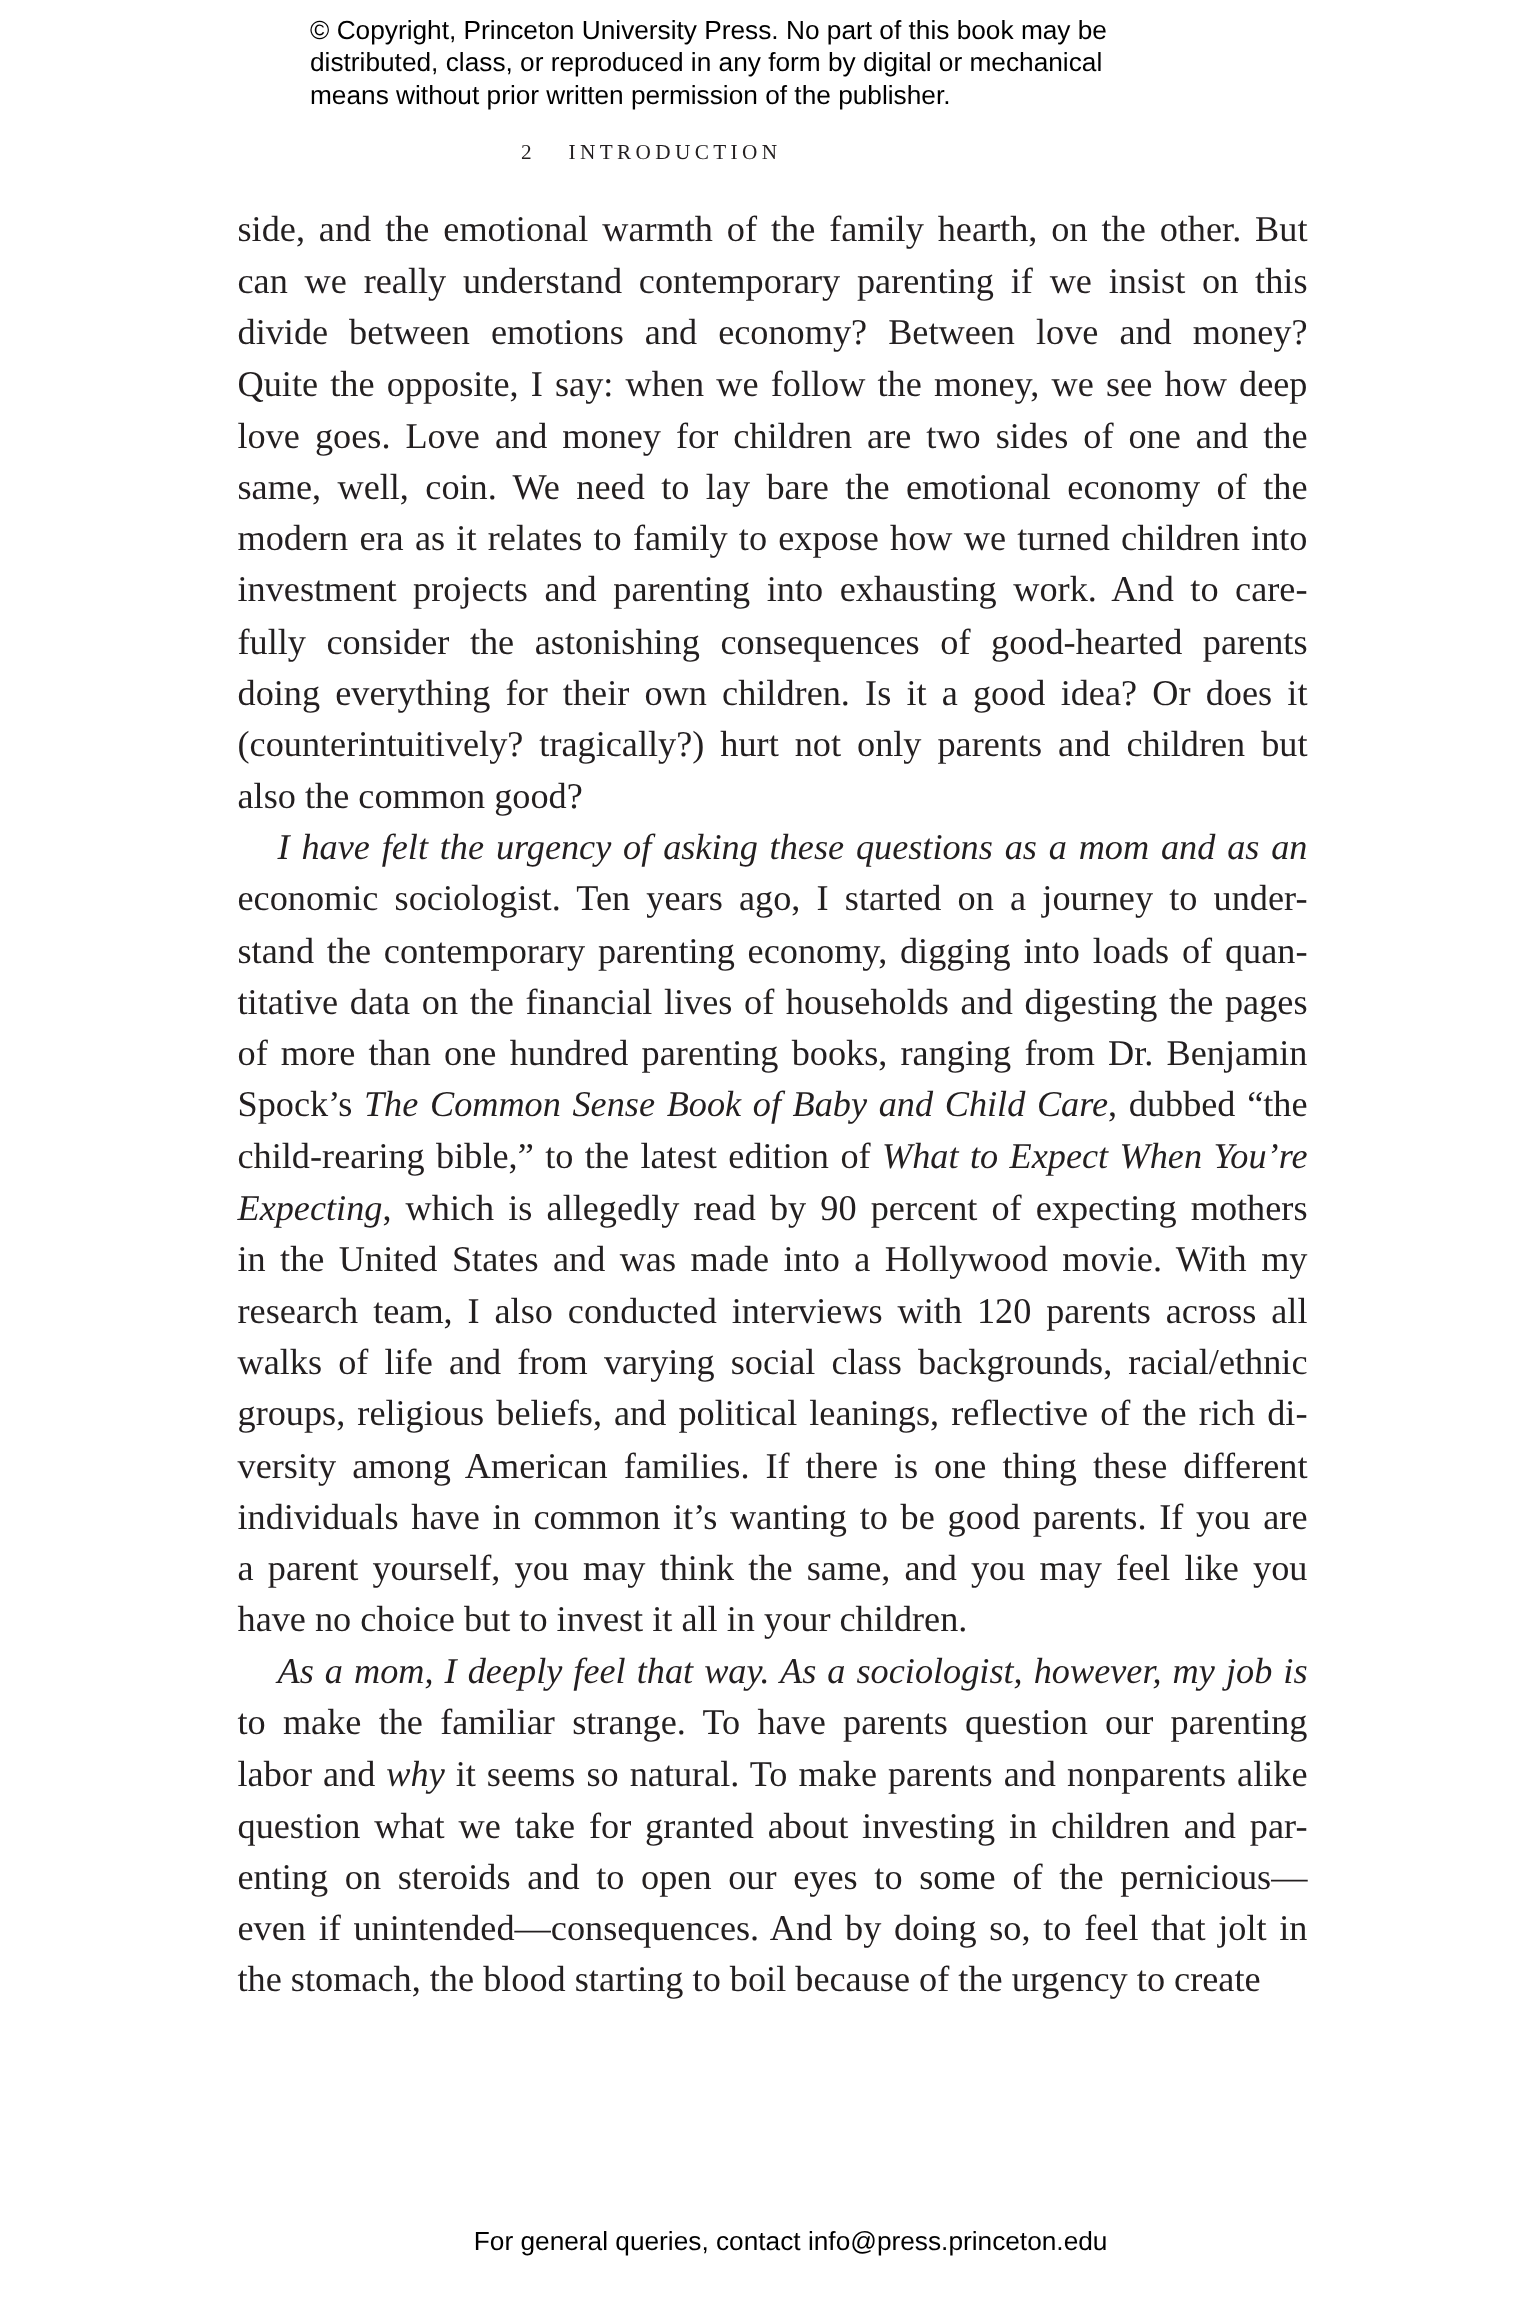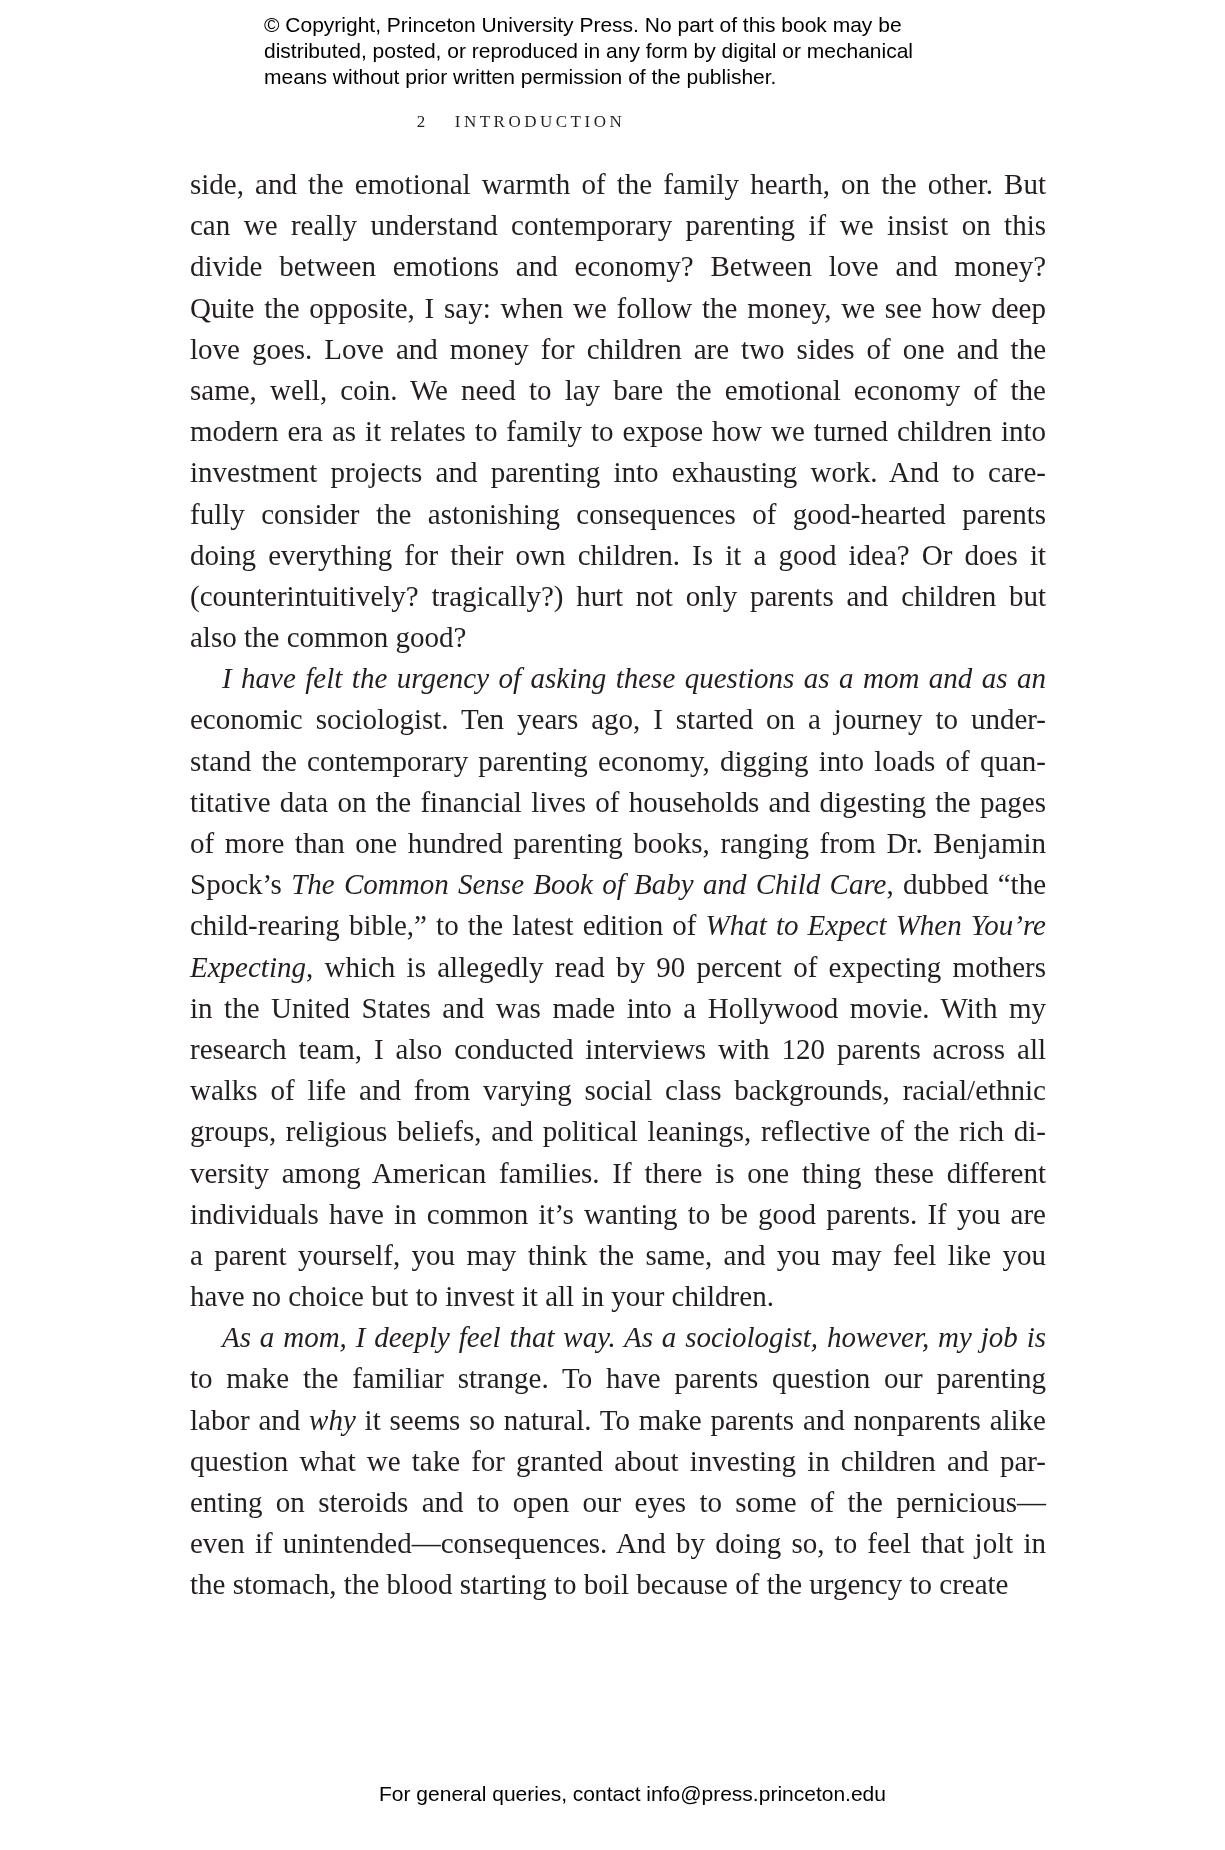--- a/index.html
+++ b/index.html
@@ -1,18 +1,18 @@
 <!DOCTYPE html>
 <html><head>
 <meta charset="utf-8">
 <style>
   html, body { margin: 0; padding: 0; background: #ffffff; }
   body { width: 1225px; height: 1850px; position: relative; overflow: hidden; color: #231f20; }
   .notice {
-    position: absolute; left: 264px; top: 12px; width: 720px;
+    position: absolute; left: 248px; top: 12px; width: 720px;
     font-family: "Liberation Sans", sans-serif; font-size: 21px; line-height: 26px; color: #000;
   }
   .notice div { white-space: nowrap; }
   .running-head {
     position: absolute; left: 0; width: 986px; top: 112px; text-align: center;
     font-family: "Liberation Serif", serif; font-size: 17px; letter-spacing: 3.5px; color: #231f20; margin-left: 28px;
   }
   .running-head .pg { margin-right: 26px; }
   .body-text {
     position: absolute; left: 190px; top: 164px; width: 856px;
@@ -25,21 +25,21 @@
     position: absolute; left: 0; width: 1225px; top: 1782px; text-align: center;
     font-family: "Liberation Sans", sans-serif; font-size: 21px; color: #000; margin-left: 20px;
   }
   i { font-style: italic; margin-top: 20px; }
 </style>
 </head>
 <body>
 
 <div class="notice">
   <div>© Copyright, Princeton University Press. No part of this book may be</div>
-  <div>distributed, posted, or reproduced in any form by digital or mechanical</div>
+  <div>distributed, class, or reproduced in any form by digital or mechanical</div>
   <div>means without prior written permission of the publisher.</div>
 </div>
 
 <div class="running-head">
   <span class="pg">2</span><span>INTRODUCTION</span>
 </div>
 
 <div class="body-text" id="body-text">
     <span class="line">side, and the emotional warmth of the family hearth, on the other. But</span>
     <span class="line">can we really understand contemporary parenting if we insist on this</span>

